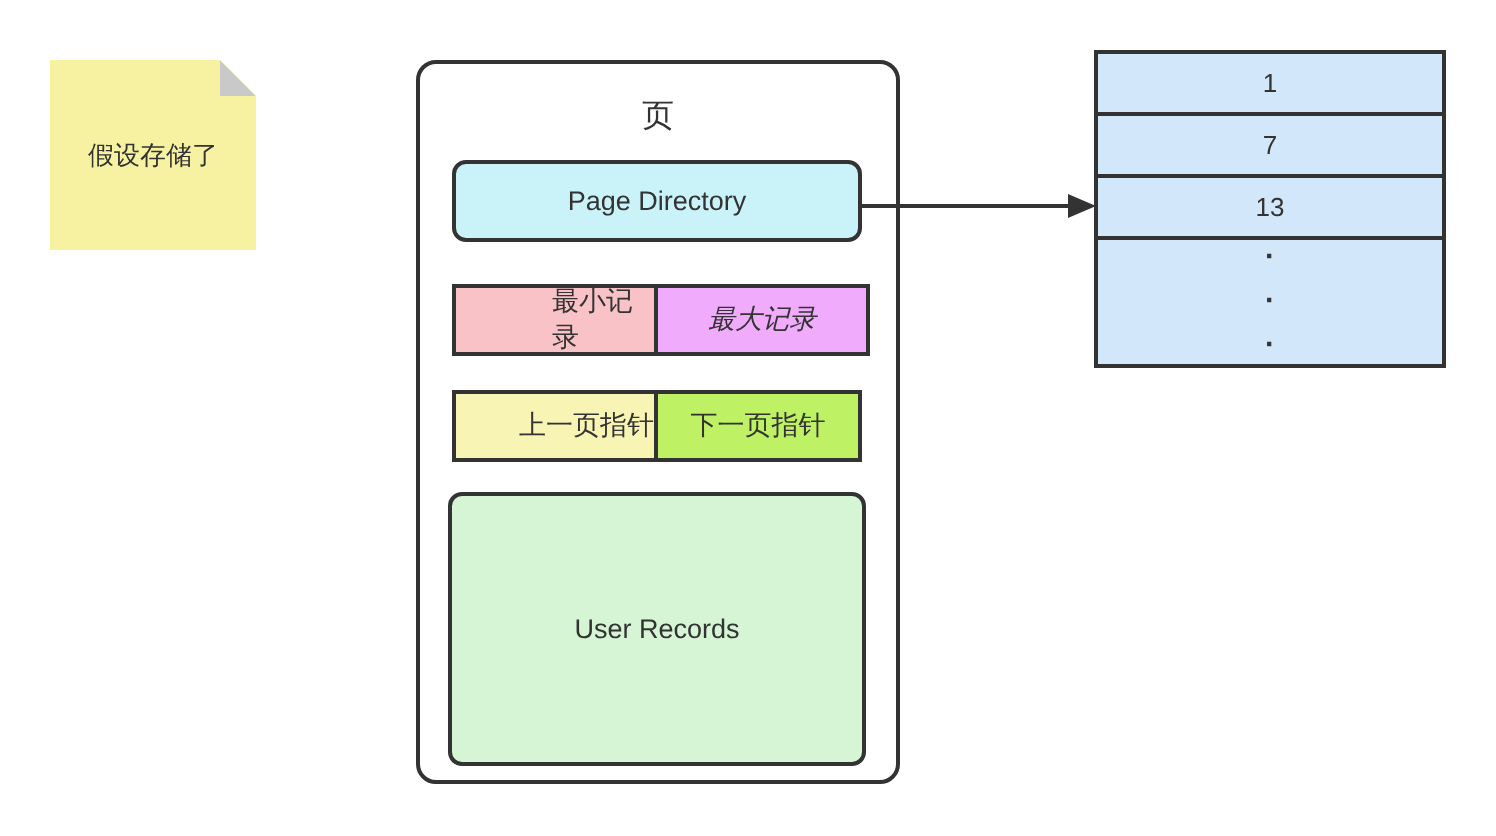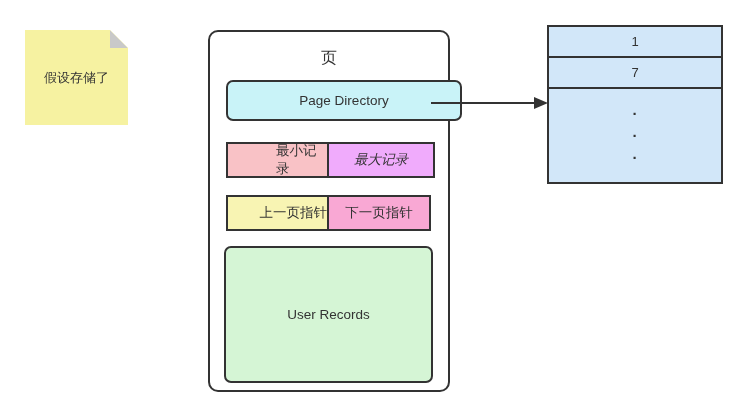--- a/index.html
+++ b/index.html
@@ -31,25 +31,25 @@
   }
   .page-title {
     position:absolute; top:16px; left:0; width:100%;
     text-align:center; font-size:16px; font-weight:500;
   }
   .cell {
     position:absolute; border:2px solid #333333;
     display:flex; align-items:center; justify-content:center;
     font-size:13.5px;
   }
-  .pd-box   { left:16px;  top:48px;  width:236px; height:41px; background:#c9f3f8; border-radius:7px; }
+  .pd-box   { left:16px;  top:48px;  width:205px; height:41px; background:#c9f3f8; border-radius:7px; }
   .min-box  { left:16px;  top:110px; width:103px; height:36px; background:#f9c2c6;padding-left:48px; }
   .max-box  { left:117px; top:110px; width:108px; height:36px; background:#f0abfc;font-style:italic; }
   .prev-box { left:16px;  top:163px; width:103px; height:36px; background:#f8f4b3;justify-content:flex-end; }
-  .next-box { left:117px; top:163px; width:104px; height:36px; background:#f9a8d4; }
+  .next-box { left:117px; top:163px; width:104px; height:36px; background:#bef264; }
   .ur-box {
     left:14px; top:214px; width:209px; height:137px;
     background:#d5f5d5; border-radius:7px;
     flex-direction:row; line-height:20px;
   }
 
   
   .dir-table {
     position:absolute; left:547px; top:25px; width:176px; height:159px;
     border:2px solid #333333; background:#d2e7f9;
@@ -105,20 +105,23 @@
     </div>
   </div>
 
   <div class="dir-table">
     <div class="dir-row">
       <span>1</span>
     </div>
     <div class="dir-row">
       <span>7</span>
     </div>
+    <div class="dir-row">
+      <span>13</span>
+    </div>
     <div class="dir-row dots">
       <span>·</span>
       <span>·</span>
       <span>·</span>
     </div>
   </div>
 
   <svg class="arrow-svg" width="118" height="20">
     <line x1="0" y1="10" x2="105" y2="10" stroke="#333333" stroke-width="2"></line>
     <polygon points="103,4 117,10 103,16" fill="#333333"></polygon>

